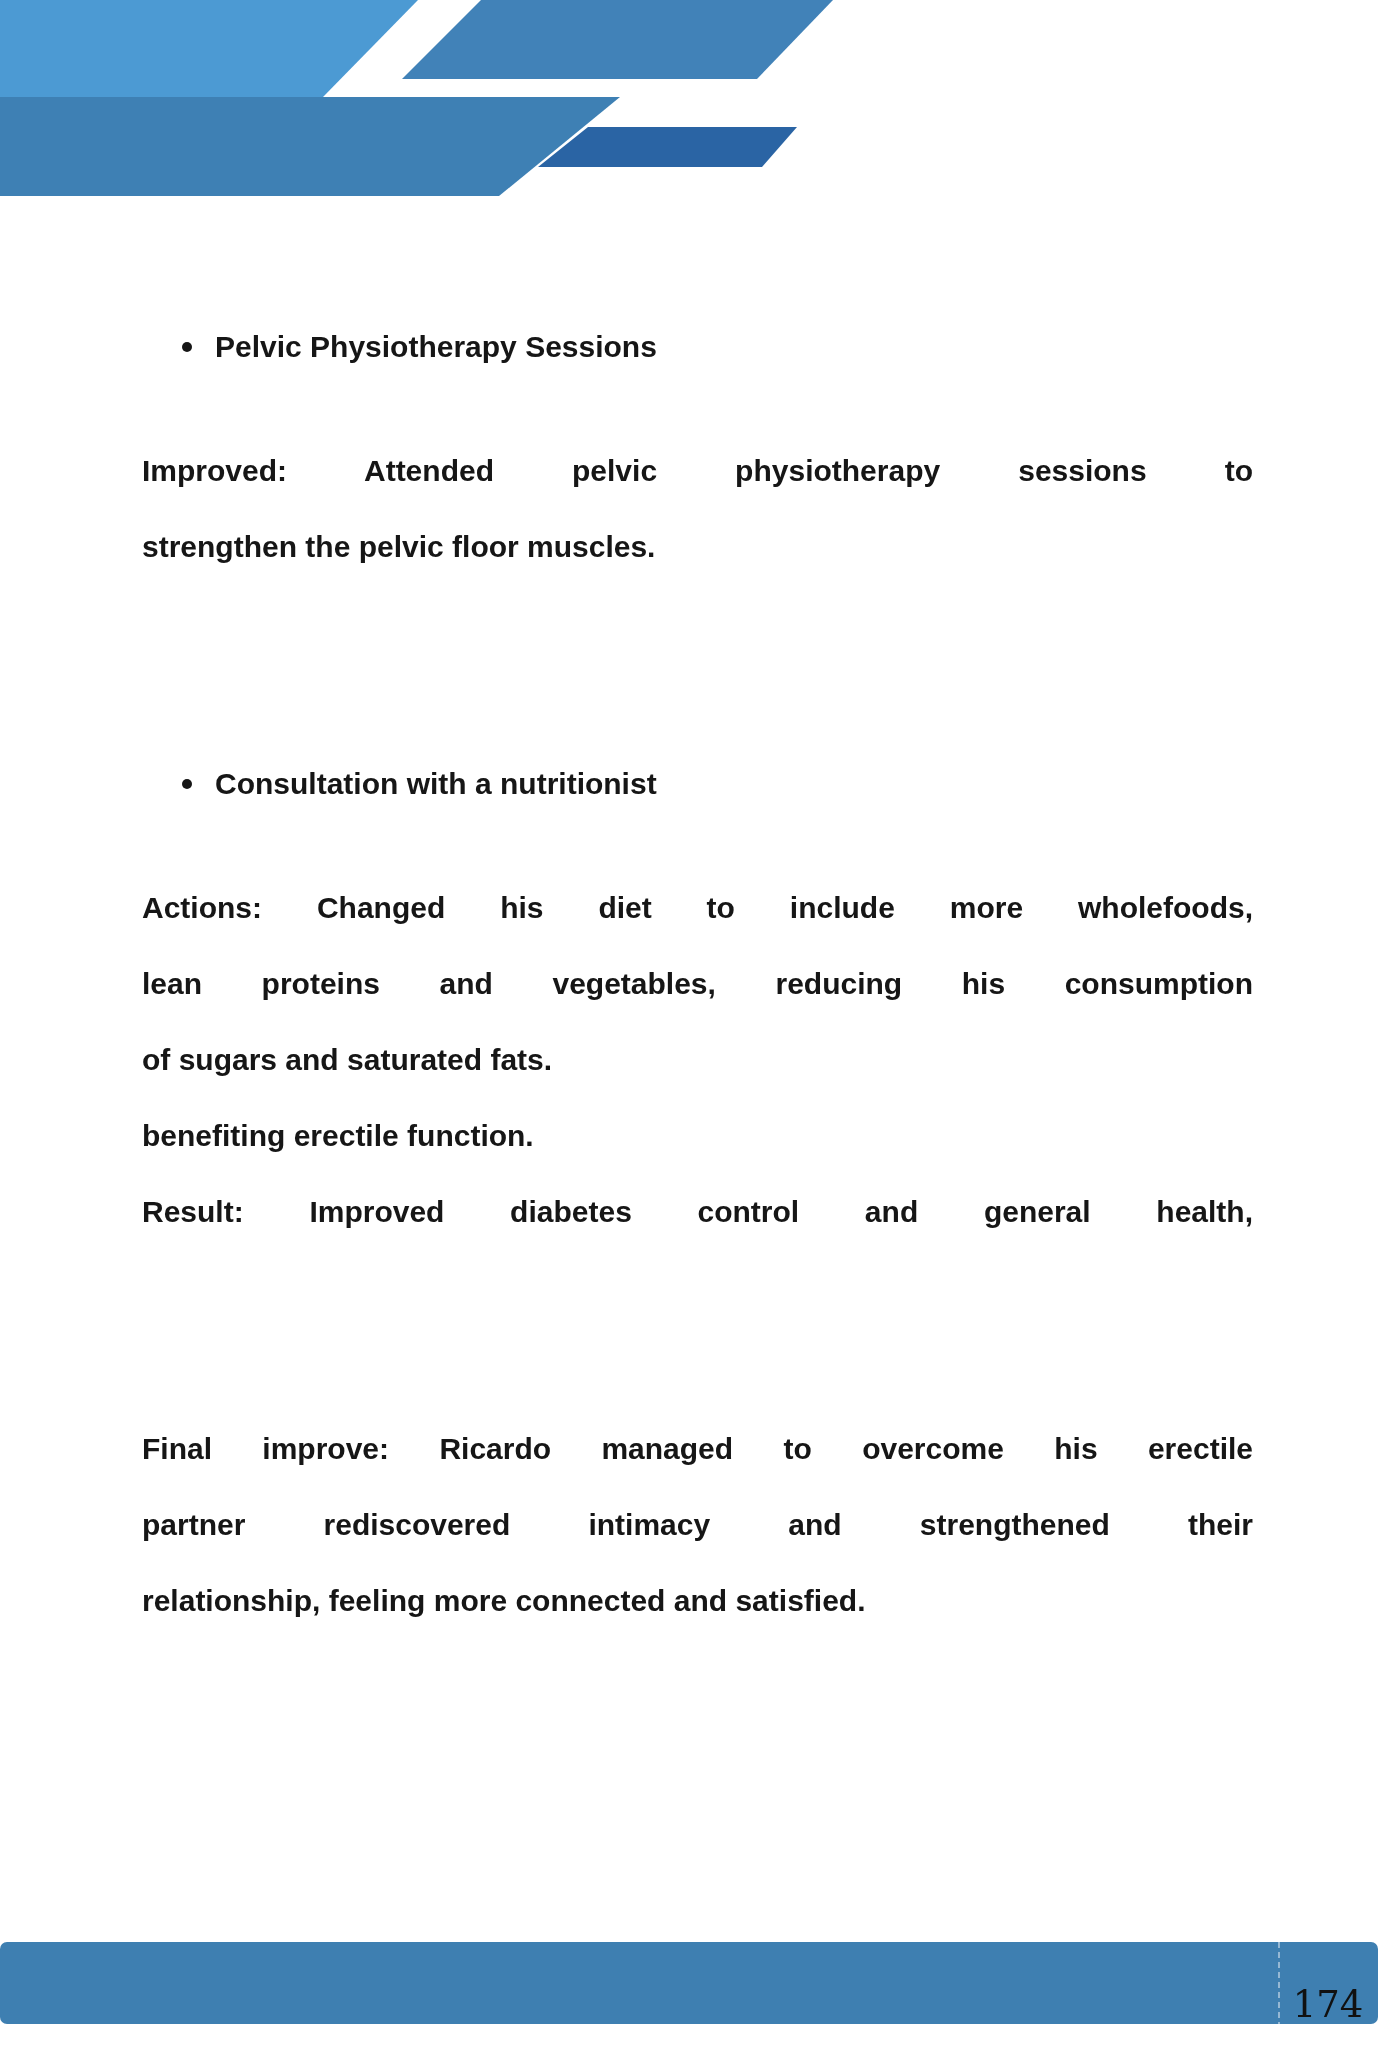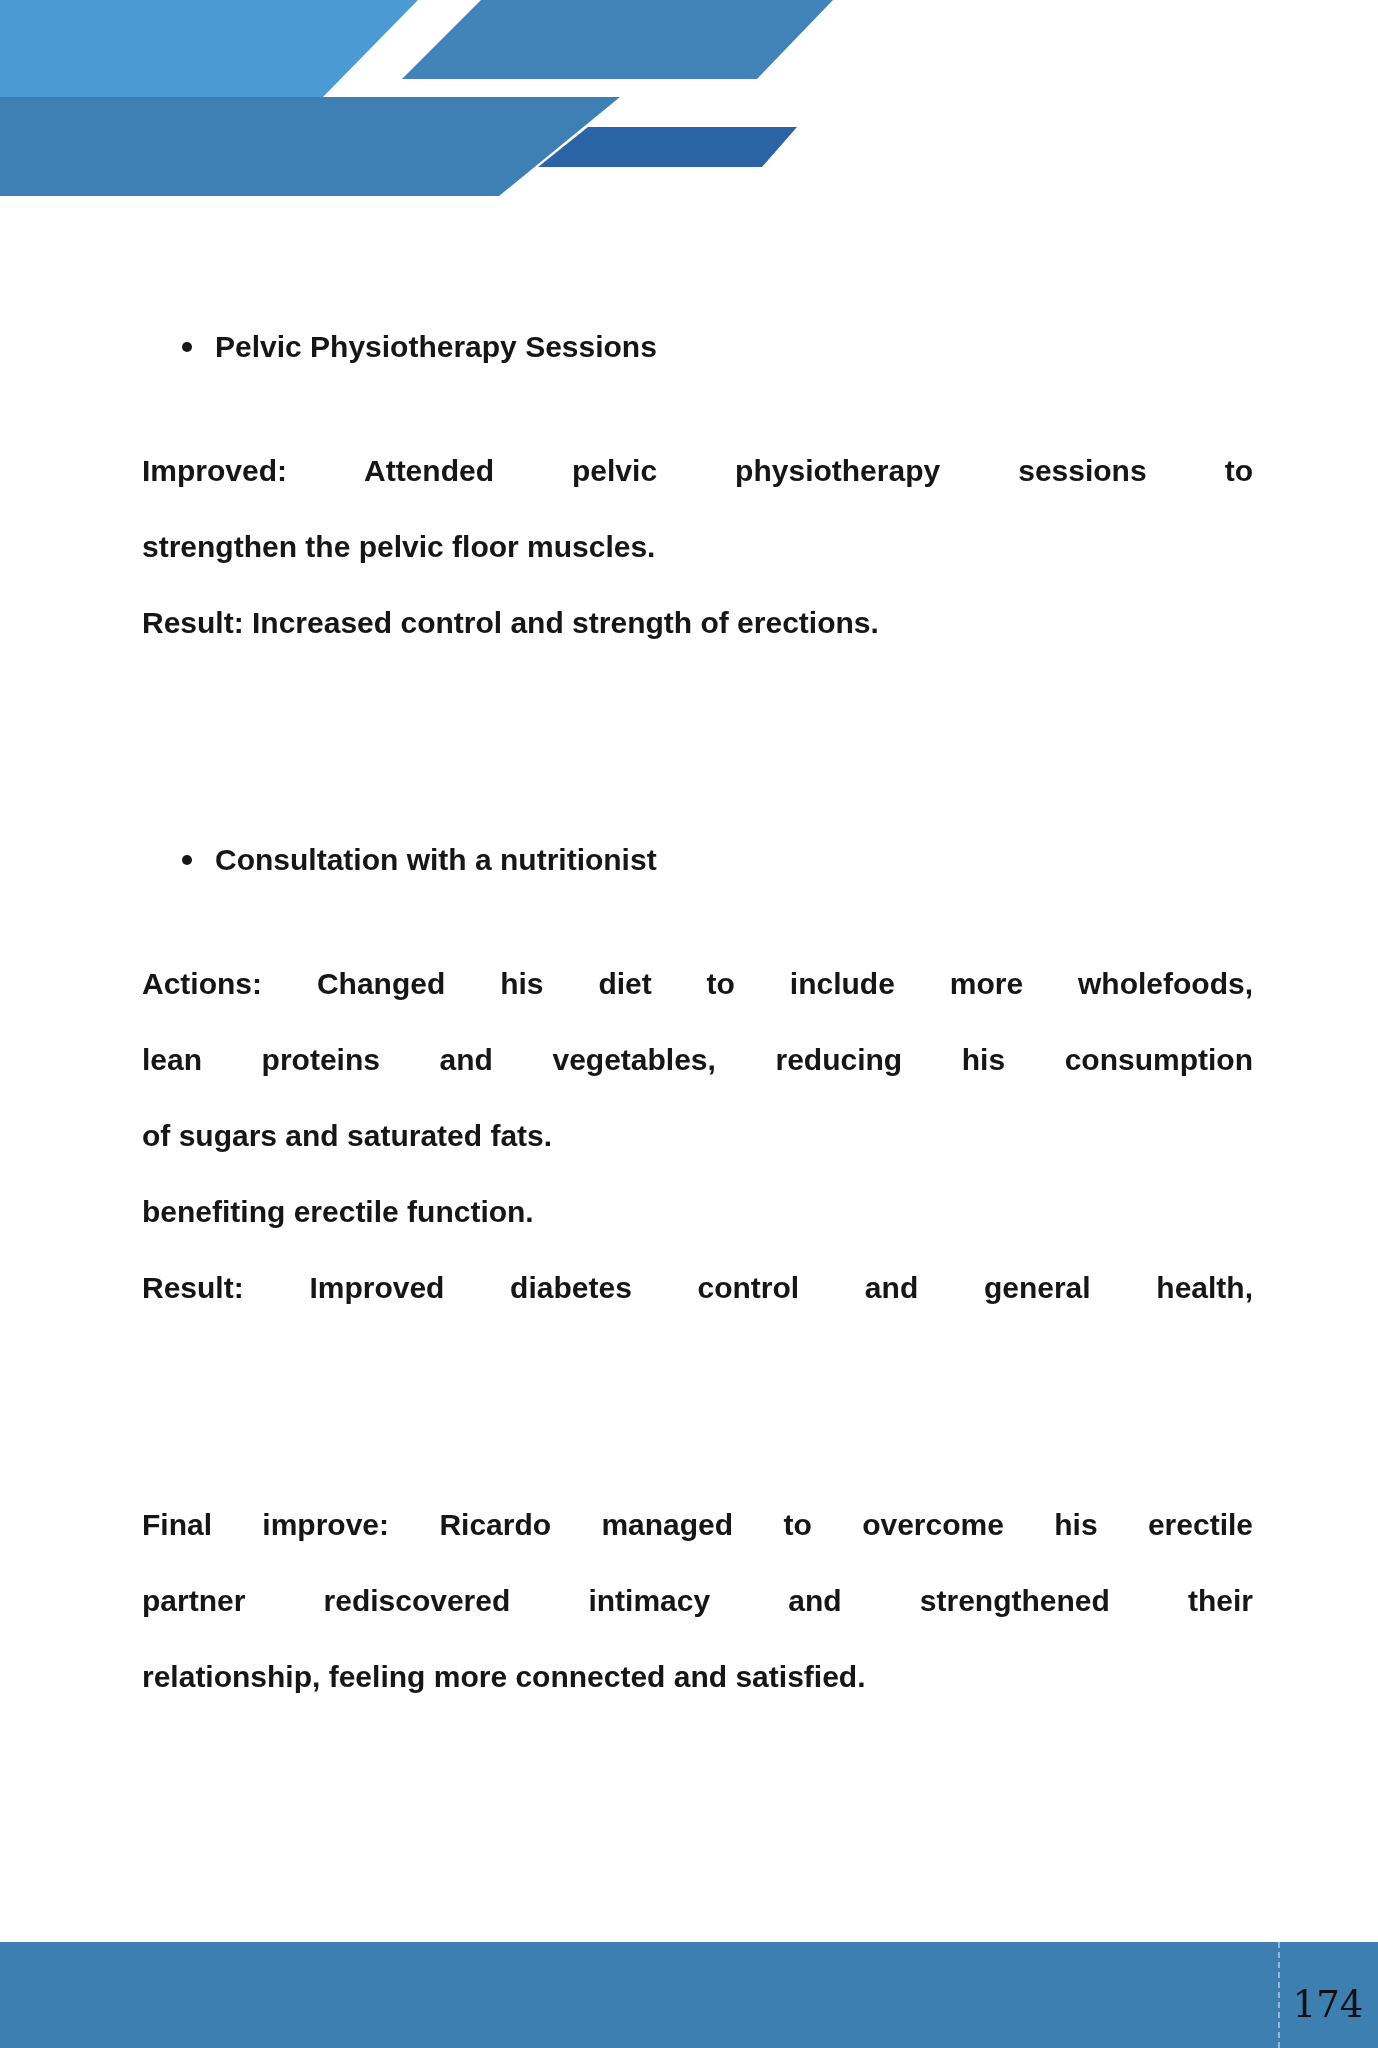--- a/index.html
+++ b/index.html
@@ -77,22 +77,23 @@
   }
   .seg-b { font-weight: bold; }
   .seg-r { font-weight: bold; }
 
   
   .footer-bar {
     position: absolute;
     left: 0;
     top: 1942px;
     width: 1378px;
-    height: 106px;
+    height: 82px;
     background: var(--footer_bar, #3e7fb1);
+    border-radius: 7px;
   }
   .footer-divider {
     position: absolute;
     left: 1278px;
     top: 0;
     height: 106px;
     width: 0;
     border-left: 2px dashed var(--footer_divider, rgba(255,255,255,0.45));
   }
   .page-number {
@@ -118,21 +119,20 @@
     <polygon class="shape-light" points="0,0 418,0 323,97 0,97"></polygon>
     <polygon class="shape-band" points="0,97 620,97 499,196 0,196"></polygon>
     <polygon class="shape-mid" points="481,0 833,0 757,79 402,79"></polygon>
     <polygon class="shape-dark" points="588,127 797,127 762,167 538,167"></polygon>
   </svg>
 
   <div class="text-block" id="text-block">
       <div class="line left bullet"><span class="dot"></span><span class="seg-b">Pelvic Physiotherapy Sessions</span></div>
       <div class="line justify"><span class="seg-b">Improved:</span><span class="seg-r"> Attended pelvic physiotherapy sessions to</span></div>
       <div class="line left"><span class="seg-r">strengthen the pelvic floor muscles.</span></div>
-      <div class="line left"><span class="seg-b">Result:</span><span class="seg-r"> Increased control and strength of erections.</span></div>
       <div class="line spacer"></div>
       <div class="line left bullet"><span class="dot"></span><span class="seg-b">Consultation with a nutritionist</span></div>
       <div class="line justify"><span class="seg-b">Actions</span><span class="seg-r">: Changed his diet to include more wholefoods,</span></div>
       <div class="line justify"><span class="seg-r">lean proteins and vegetables, reducing his consumption</span></div>
       <div class="line left"><span class="seg-r">of sugars and saturated fats.</span></div>
       <div class="line left"><span class="seg-r">benefiting erectile function.</span></div>
       <div class="line justify"><span class="seg-b">Result:</span><span class="seg-r"> Improved diabetes control and general health,</span></div>
       <div class="line spacer"></div>
       <div class="line justify"><span class="seg-b">Final improve:</span><span class="seg-r"> Ricardo managed to overcome his erectile</span></div>
       <div class="line justify"><span class="seg-r">partner rediscovered intimacy and strengthened their</span></div>

